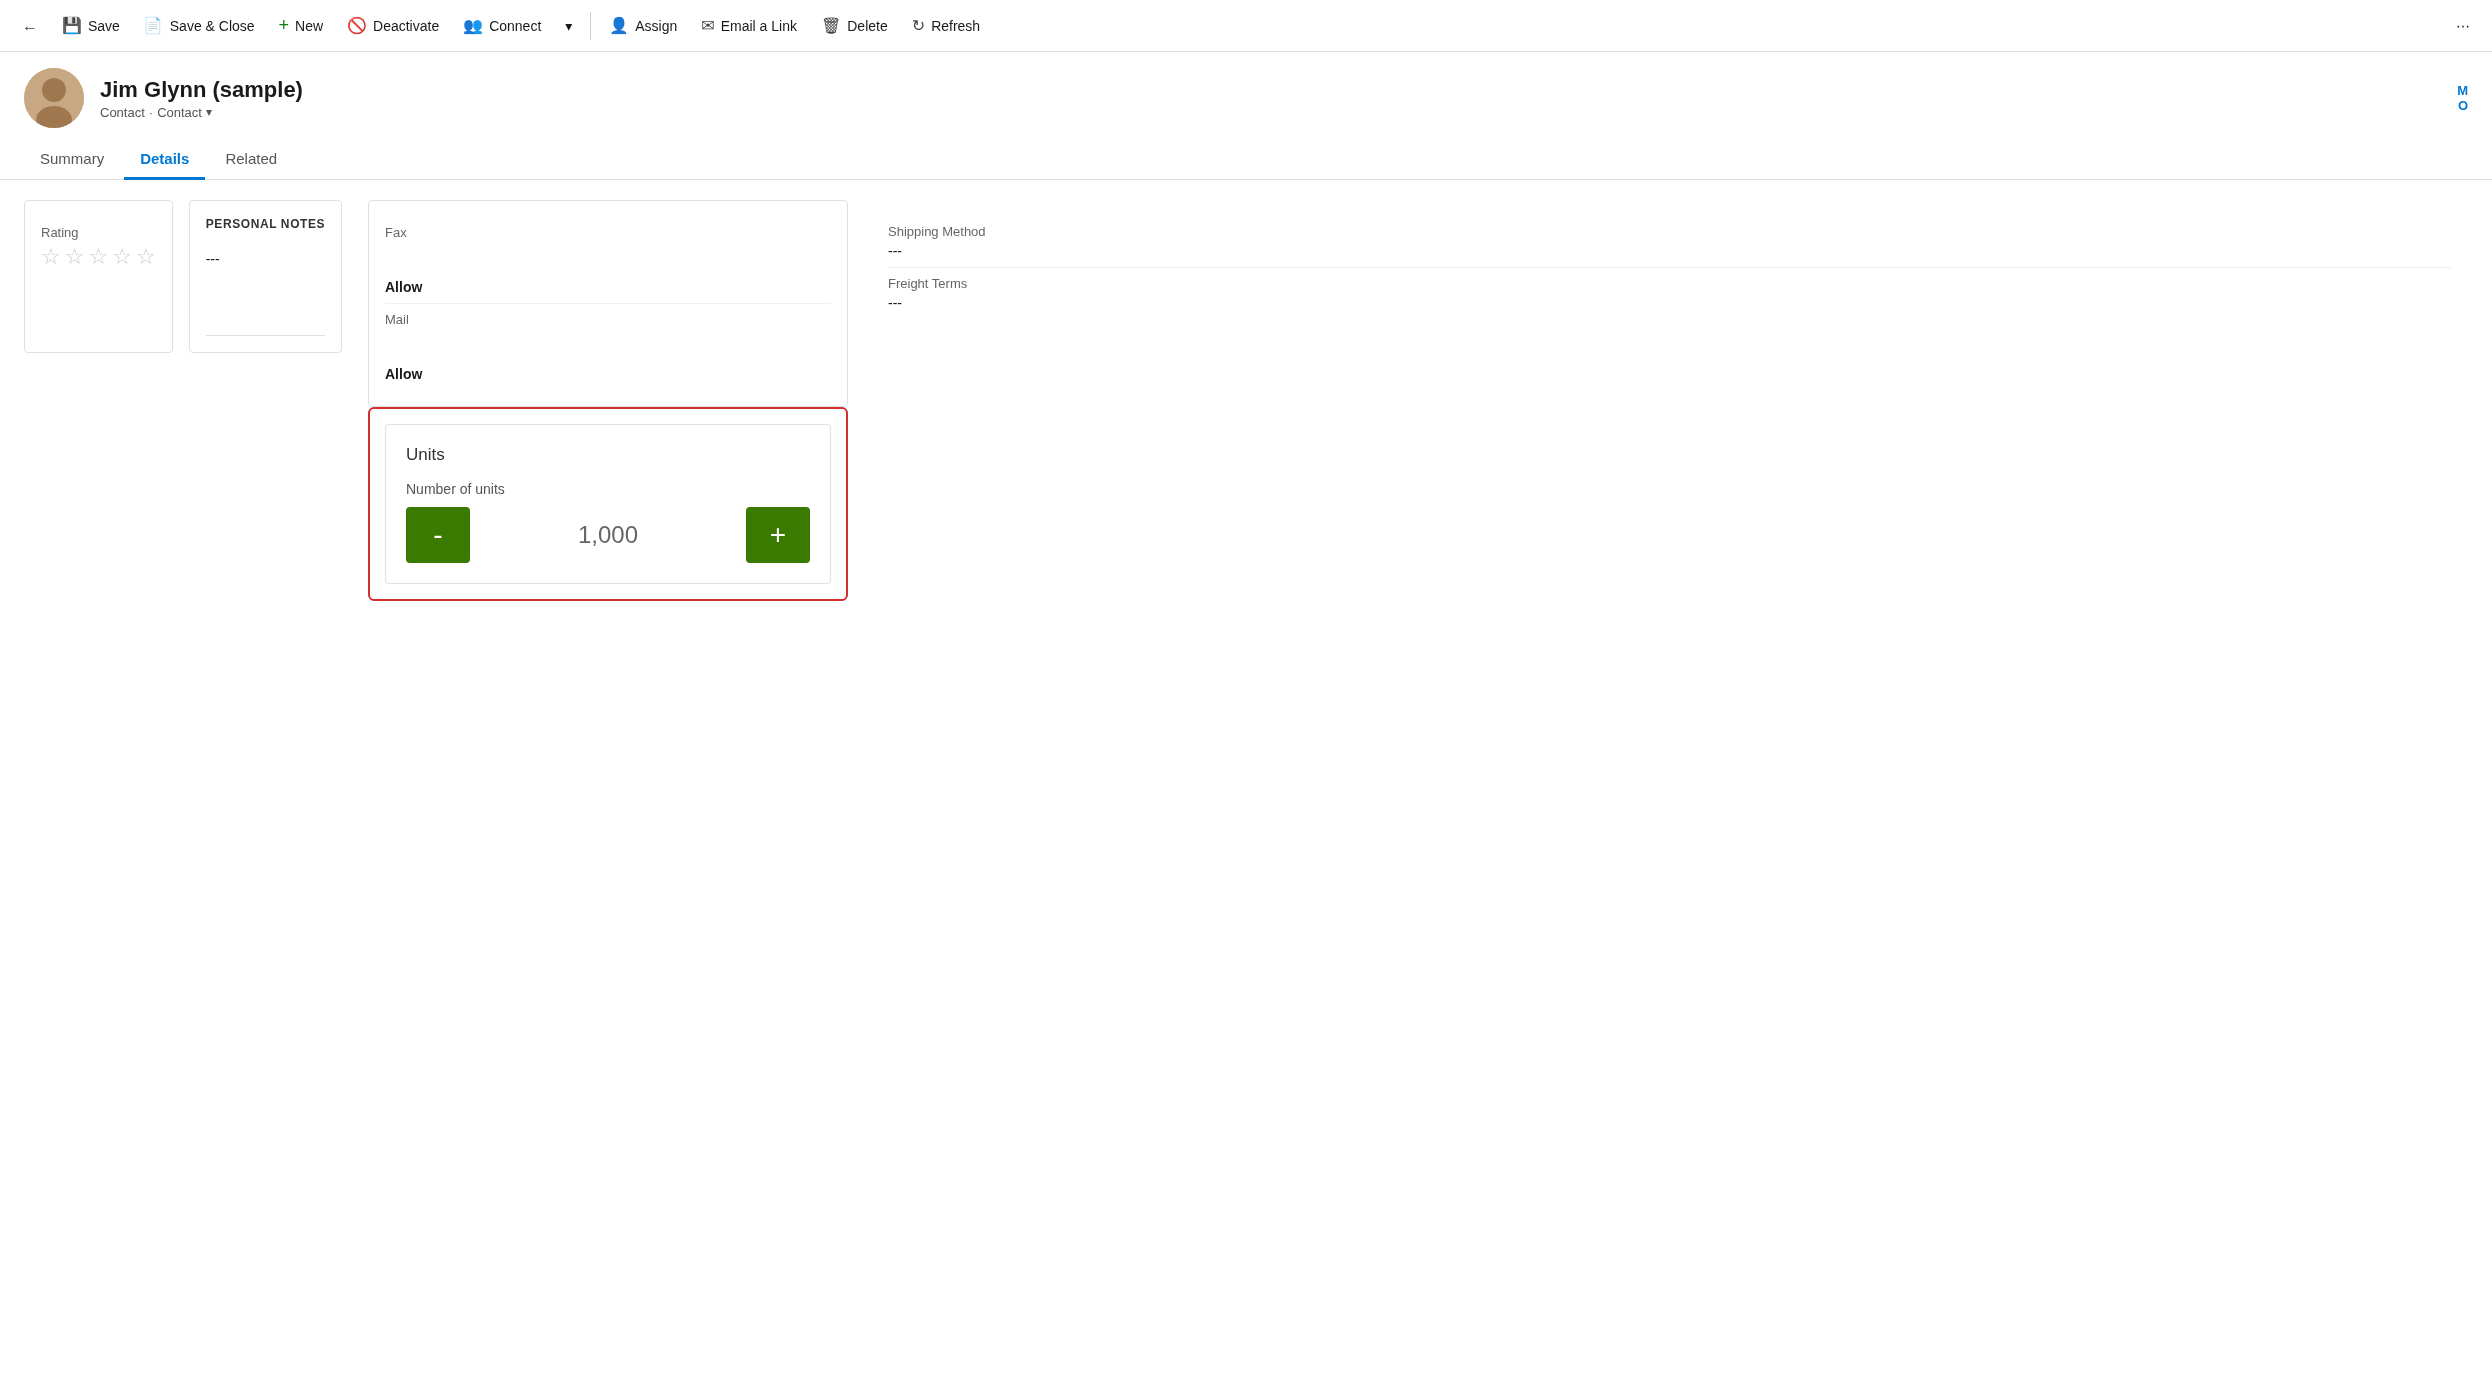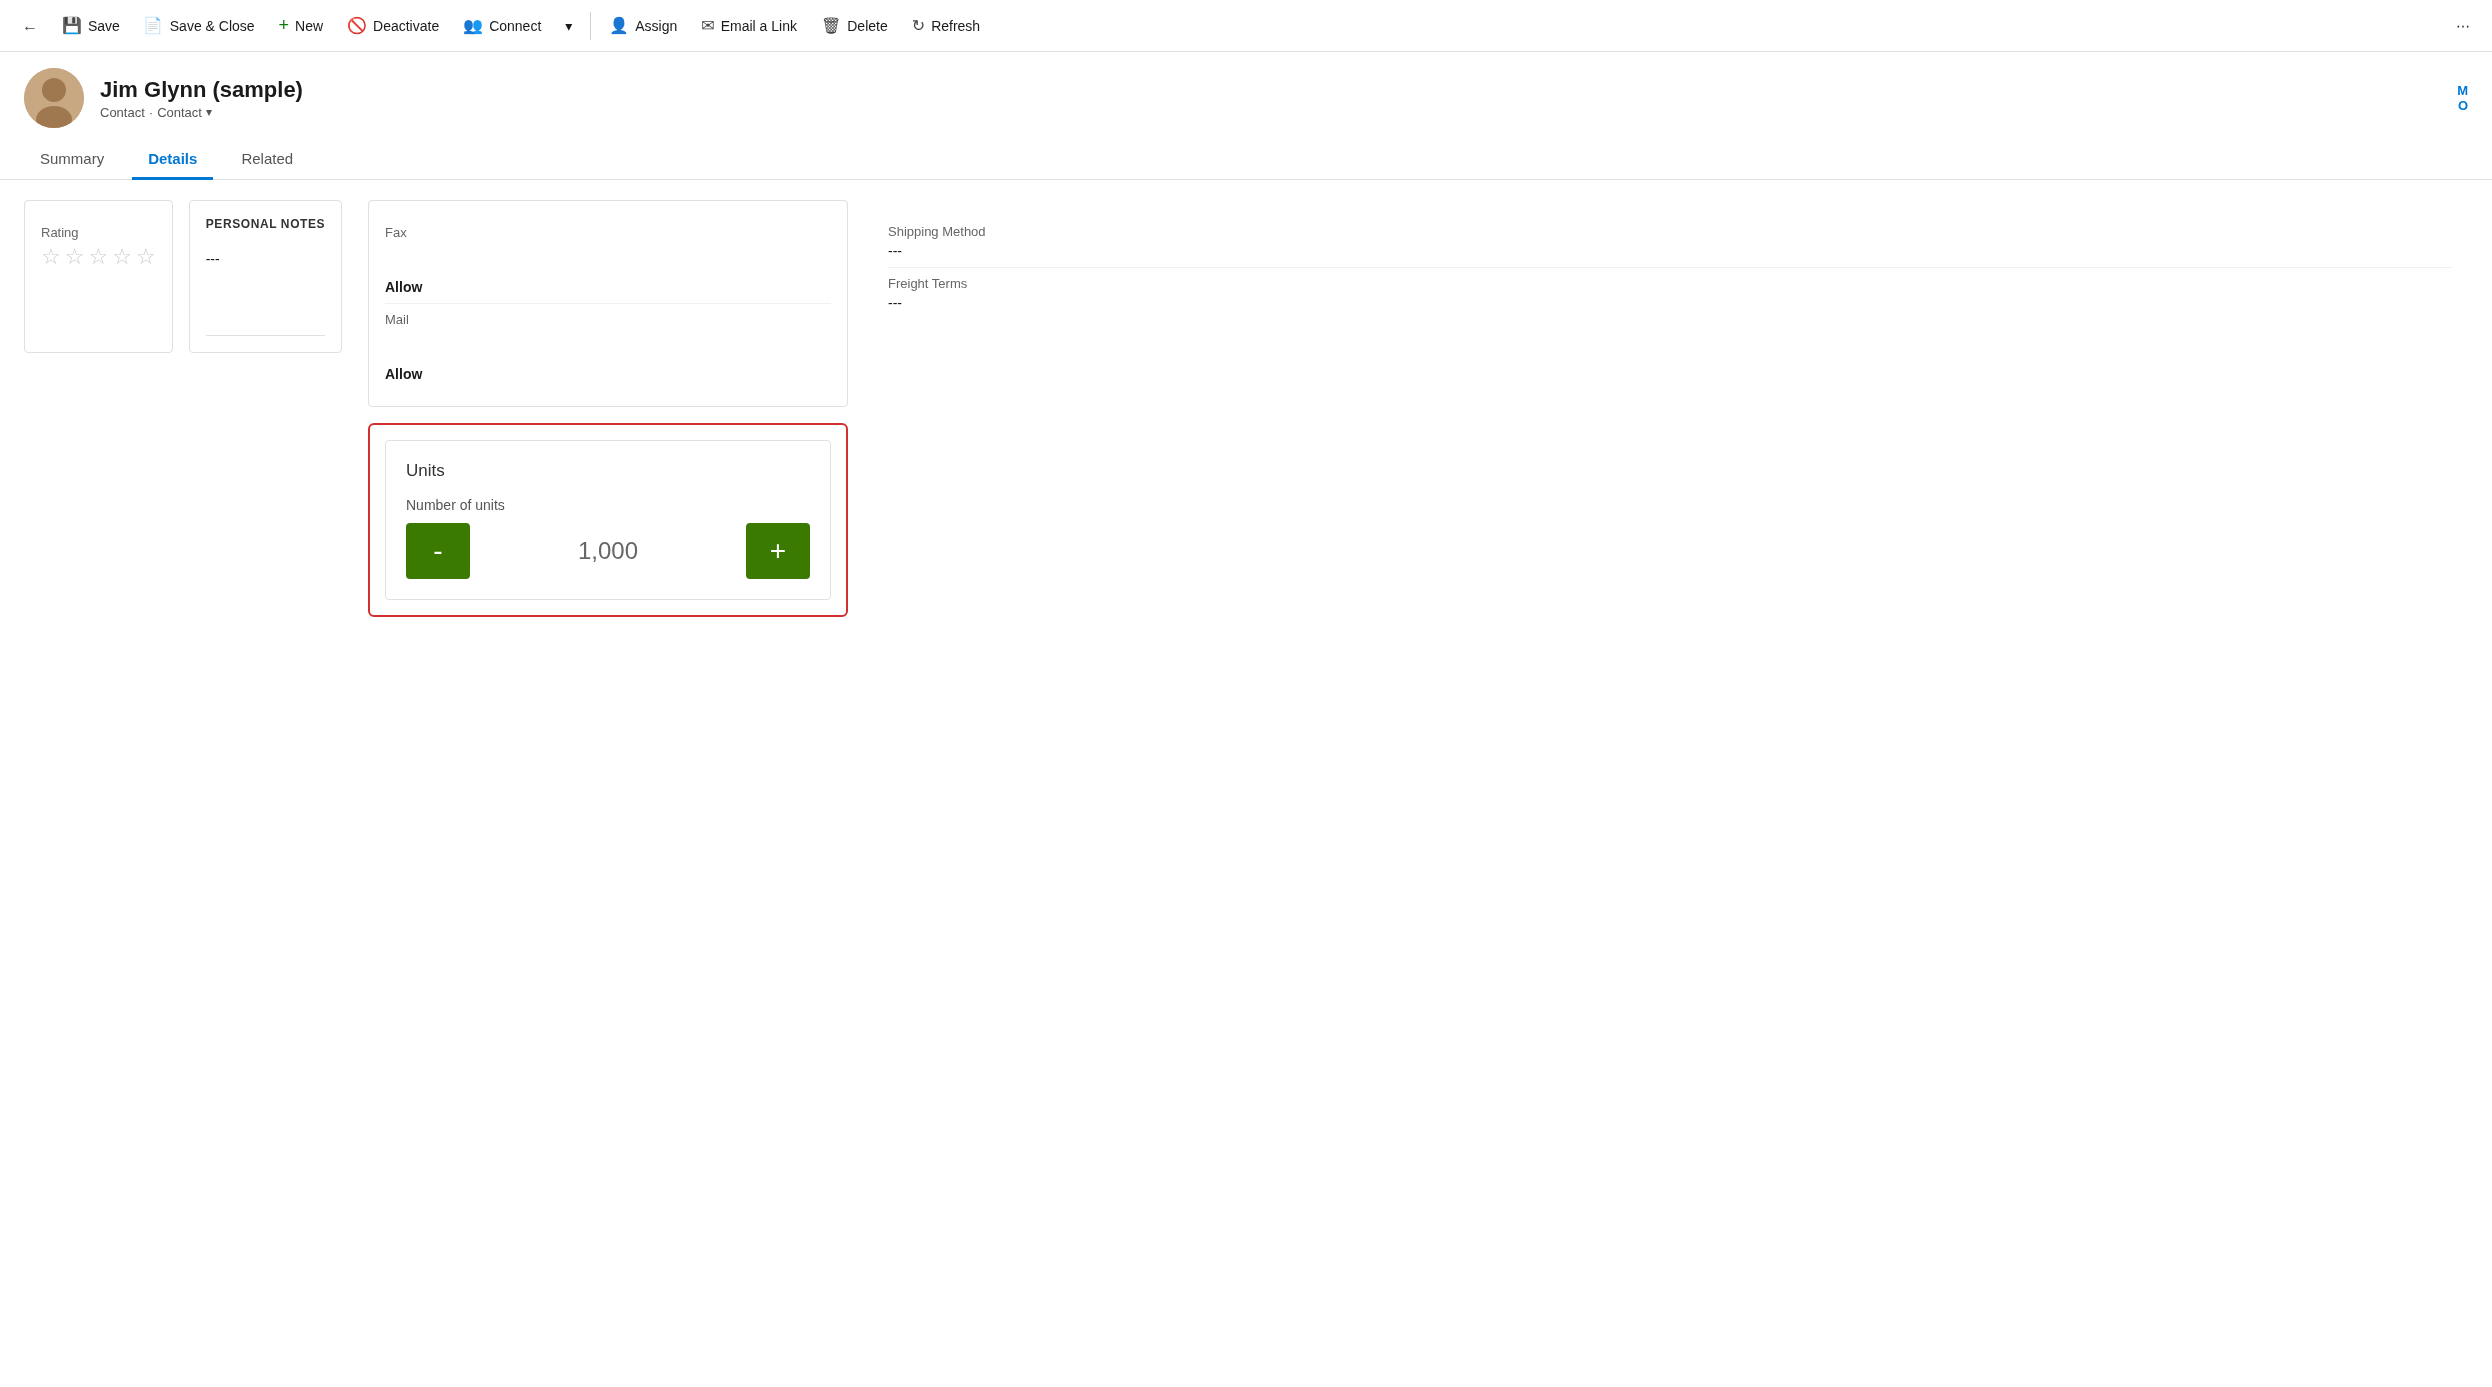--- a/index.html
+++ b/index.html
@@ -66,21 +66,21 @@
       flex-direction: column;
       align-items: flex-end;
     }
 
     
     .tabs {
       display: flex;
       padding: 0 24px;
       border-bottom: 1px solid #e0e0e0;
       margin-top: 12px;
-      gap: 12px;
+      gap: 4px;
     }
     .tab {
       padding: 10px 16px;
       font-size: 15px;
       cursor: pointer;
       color: #555;
       border-bottom: 3px solid transparent;
       margin-bottom: -1px;
     }
     .tab.active {
@@ -103,21 +103,20 @@
       display: flex;
       flex-direction: row;
       gap: 16px;
     }
 
     
     .mid-col {
       flex: 0 0 480px;
       display: flex;
       flex-direction: column;
-      gap: 16px;
     }
 
     
     .right-col {
       flex: 1;
       display: flex;
       flex-direction: column;
       gap: 16px;
     }
 

